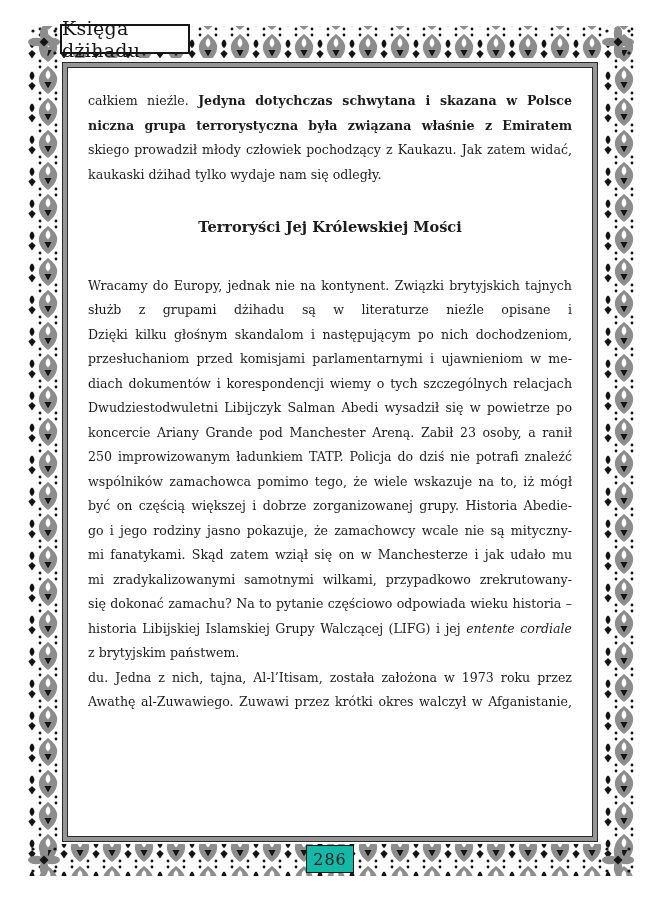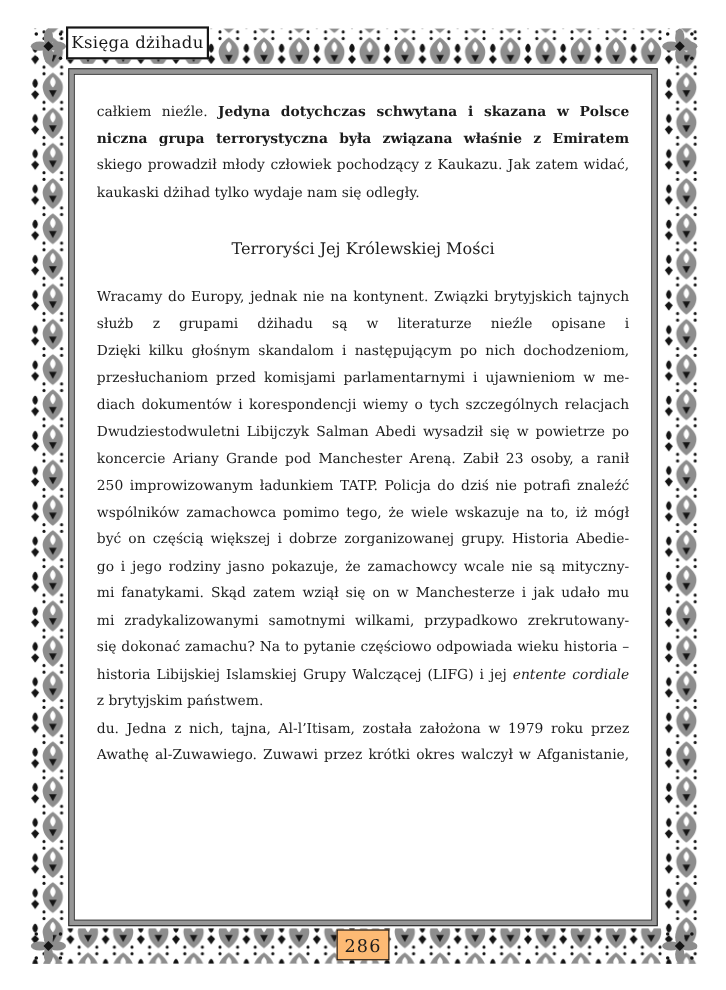--- a/index.html
+++ b/index.html
@@ -14,44 +14,44 @@
     box-sizing:border-box;background:#969696;border:1px solid #2b2b2b;padding:4px;
   }
   .frame .inner{
     width:100%;height:100%;box-sizing:border-box;
     background:#ffffff;border:1px solid #2b2b2b;
   }
   .titlebox{
     position:absolute;left:60px;top:24px;width:130px;height:30px;
     box-sizing:border-box;background:#ffffff;border:2px solid #161616;
     display:flex;align-items:center;justify-content:center;
-    font-size:15px;color:#161616;letter-spacing:.3px;
+    font-size:19px;color:#161616;letter-spacing:.3px;
   }
   .body{
     position:absolute;left:88px;top:89px;width:484px;
     color:#1c1c1c;font-size:12.6px;
   }
   .para{margin:0;}
   .ln{
     height:24.5px;line-height:24.5px;
     text-align:justify;text-align-last:justify;
     overflow:hidden;white-space:normal;
   }
   .ln.last{text-align-last:left;}
   .ln.ind{text-indent:20px;}
   .ln span.b{font-weight:bold;}
   .ln span.i{font-style:italic;}
   .heading{
-    margin:28px 0 18px 0;height:24.5px;line-height:24.5px;
-    text-align:center;font-size:14.6px;font-weight:normal;color:#1c1c1c;
+    margin:28px 0 34px 0;height:24.5px;line-height:24.5px;
+    text-align:center;font-size:14.6px;font-weight:bold;color:#1c1c1c;
   }
   .pagenum{
     position:absolute;left:50%;top:845px;transform:translateX(-50%);
     width:48px;height:28px;box-sizing:border-box;
-    background:#fdba74;border:1.5px solid #161616;
+    background:#14b8a6;border:1.5px solid #161616;
     display:flex;align-items:center;justify-content:center;
     font-size:16px;color:#1c1c1c;letter-spacing:1px;
   }
 </style>
 </head>
 <body>
 
 <svg class="orn" width="660" height="900" viewBox="0 0 660 900" aria-hidden="true">
   <defs>
     <pattern id="orn-tile" width="32" height="32" patternUnits="userSpaceOnUse">
@@ -127,21 +127,21 @@
         <div class="ln"><span>wspólników zamachowca pomimo tego, że wiele wskazuje na to, iż mógł</span></div>
         <div class="ln"><span>być on częścią większej i dobrze zorganizowanej grupy. Historia Abedie-</span></div>
         <div class="ln"><span>go i jego rodziny jasno pokazuje, że zamachowcy wcale nie są mityczny-</span></div>
         <div class="ln"><span>mi fanatykami. Skąd zatem wziął się on w Manchesterze i jak udało mu</span></div>
         <div class="ln"><span>mi zradykalizowanymi samotnymi wilkami, przypadkowo zrekrutowany-</span></div>
         <div class="ln"><span>się dokonać zamachu? Na to pytanie częściowo odpowiada wieku historia –</span></div>
         <div class="ln"><span>historia Libijskiej Islamskiej Grupy Walczącej (LIFG) i jej </span><span class="i">entente cordiale</span></div>
         <div class="ln last"><span>z brytyjskim państwem.</span></div>
       </div>
       <div class="para">
-        <div class="ln"><span>du. Jedna z nich, tajna, Al-l’Itisam, została założona w 1979 roku przez</span></div>
+        <div class="ln"><span>du. Jedna z nich, tajna, Al-l’Itisam, została założona w 1973 roku przez</span></div>
         <div class="ln"><span>Awathę al-Zuwawiego. Zuwawi przez krótki okres walczył w Afganistanie,</span></div>
       </div>
     </div>
 </div>
 
 <div class="pagenum">
   <span>286</span>
 </div>
 
 </body></html>

